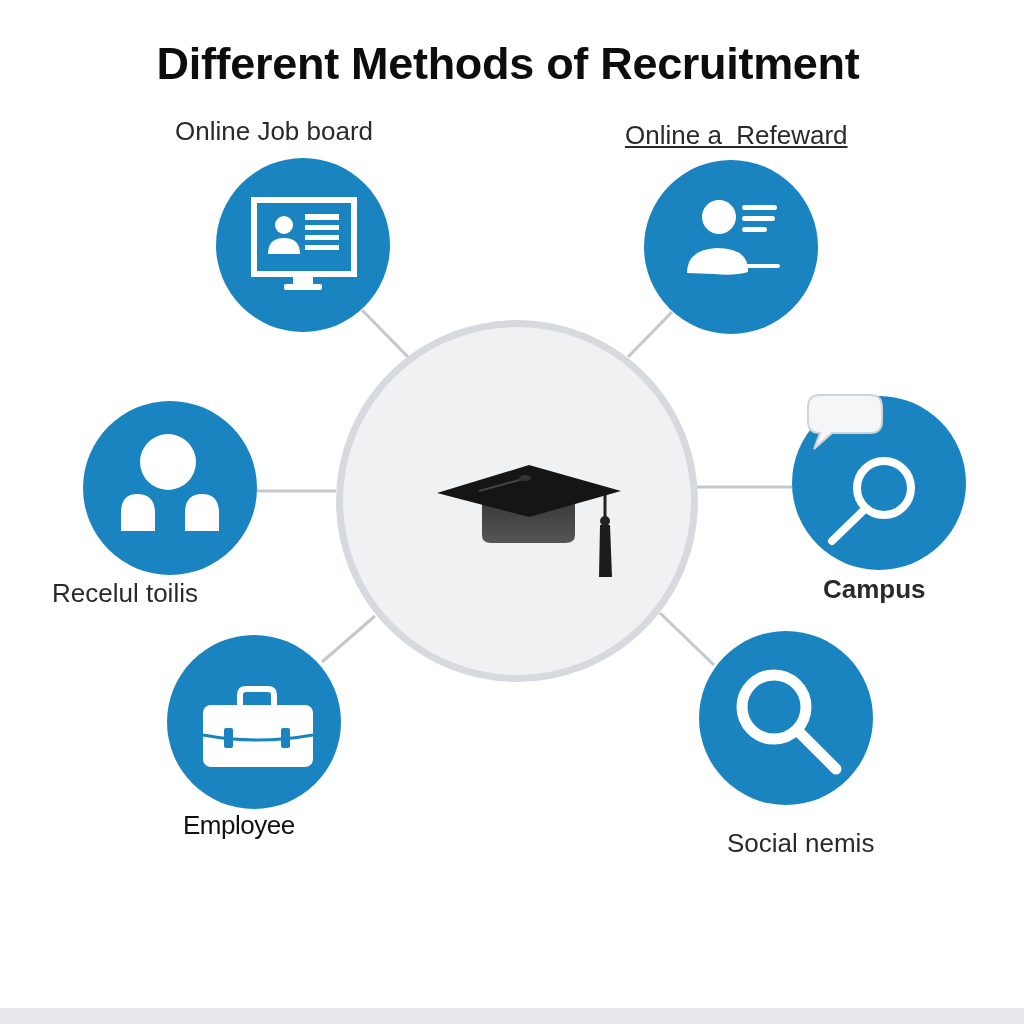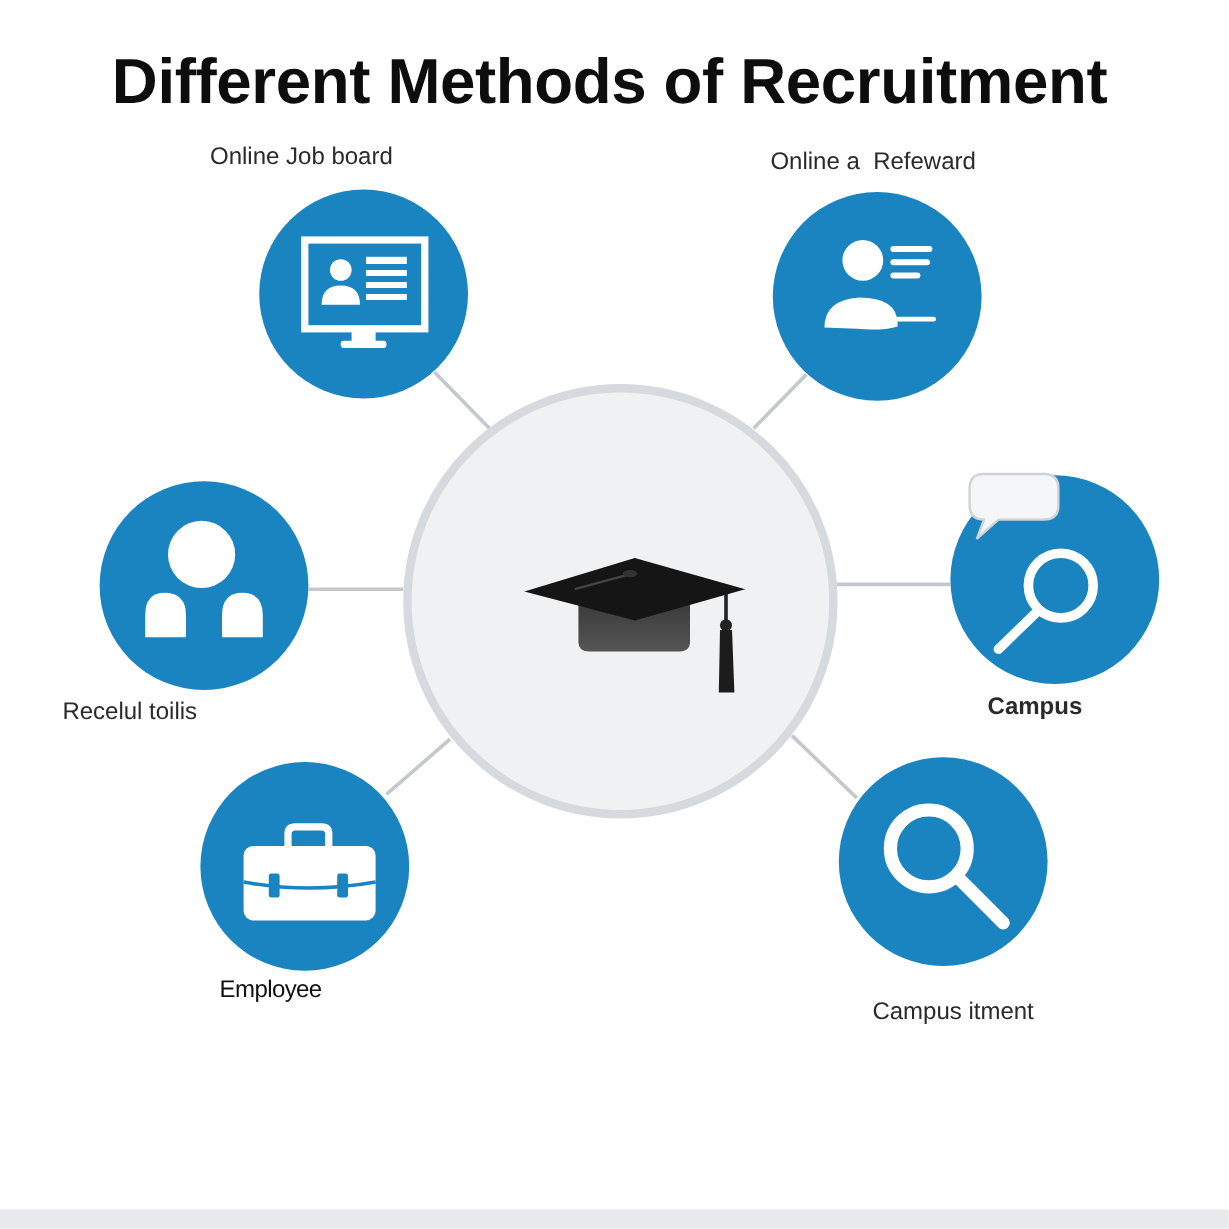--- a/index.html
+++ b/index.html
@@ -4,36 +4,36 @@
   <style>
     html, body { margin: 0; padding: 0; }
     body {
       width: 1024px; height: 1024px; position: relative; overflow: hidden;
       background: #ffffff;
       font-family: "Liberation Sans", "DejaVu Sans", sans-serif;
       color: #2b2b2b;
     }
     .title {
       position: absolute; left: 0; top: 38px; width: 1016px; text-align: center;
-      font-size: 53px; font-weight: 700; color: #0d0d0d; letter-spacing: -0.3px;
+      font-size: 45px; font-weight: 700; color: #0d0d0d; letter-spacing: -0.3px;
     }
     svg.links { position: absolute; left: 0; top: 0; }
     .center {
       position: absolute; left: 336px; top: 320px; width: 348px; height: 348px;
       border-radius: 50%; background: #f0f1f3; border: 7px solid #d6d9dd;
       box-sizing: content-box;
     }
     .center svg { position: absolute; left: 92px; top: 136px; }
     .node {
       position: absolute; width: 174px; height: 174px; border-radius: 50%;
       background: #1a84c0;
     }
     .node svg { position: absolute; left: 0; top: 0; }
     .label {
-      position: absolute; font-size: 20px; line-height: 38px; color: #2a2a2a;
+      position: absolute; font-size: 26px; line-height: 38px; color: #2a2a2a;
       white-space: nowrap;
     }
     .label.garbled { color: #111; letter-spacing: -0.5px; }
     .bottom-band {
       position: absolute; left: 0; top: 1008px; width: 1024px; height: 16px;
       background: #e8e9ec;
     }
   </style>
 </head>
 <body>
@@ -89,21 +89,21 @@
 <div class="node" style="left:644px; top:160px;">
   <svg width="174" height="174" viewBox="0 0 174 174">
     <circle cx="75" cy="57" r="17" fill="#fff"></circle>
     <path d="M43 113 Q43 90 72 88 Q104 88 104 110 L104 112 Q90 116 70 114 Z" fill="#fff"></path>
     <rect x="98" y="45" width="35" height="5" rx="2.5" fill="#fff"></rect>
     <rect x="98" y="56" width="33" height="5" rx="2.5" fill="#fff"></rect>
     <rect x="98" y="67" width="25" height="5" rx="2.5" fill="#fff"></rect>
     <rect x="100" y="104" width="36" height="4" rx="2" fill="#fff"></rect>
   </svg>
 </div>
-<div class="label" style="left:642px; top:116px;">
+<div class="label" style="left:625px; top:116px;text-decoration:underline;">
   <div style="white-space:pre;">Online a  Refeward</div>
 </div>
 
 <div class="node" style="left:83px; top:401px;">
   <svg width="174" height="174" viewBox="0 0 174 174">
     <circle cx="85" cy="61" r="28" fill="#fff"></circle>
     <path d="M38 130 L38 112 Q38 93 54 93 Q72 93 72 112 L72 130 Z" fill="#fff"></path>
     <path d="M102 130 L102 112 Q102 93 119 93 Q136 93 136 112 L136 130 Z" fill="#fff"></path>
   </svg>
 </div>
@@ -138,16 +138,16 @@
   <div>Employee</div>
 </div>
 
 <div class="node" style="left:699px; top:631px;">
   <svg width="174" height="174" viewBox="0 0 174 174">
     <circle cx="75" cy="76" r="32" fill="none" stroke="#fff" stroke-width="11"></circle>
     <line x1="99" y1="100" x2="137" y2="138" stroke="#fff" stroke-width="11" stroke-linecap="round"></line>
   </svg>
 </div>
 <div class="label" style="left:727px; top:824px;">
-  <div>Campus itment</div>
+  <div>Social nemis</div>
 </div>
 
 <div class="bottom-band"></div>
 
 </body></html>

